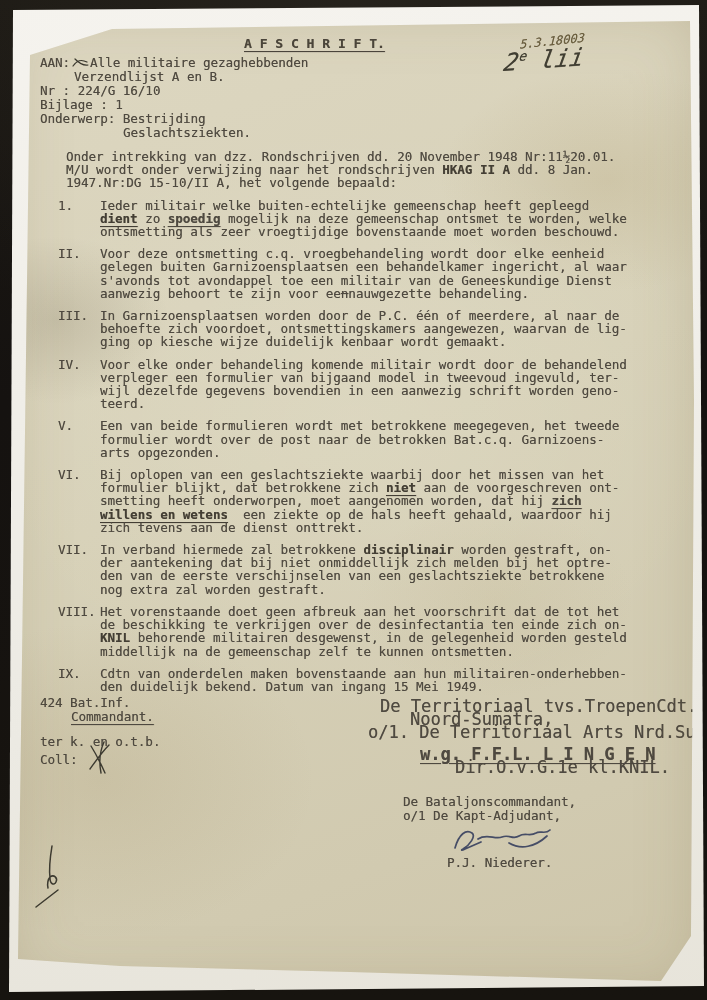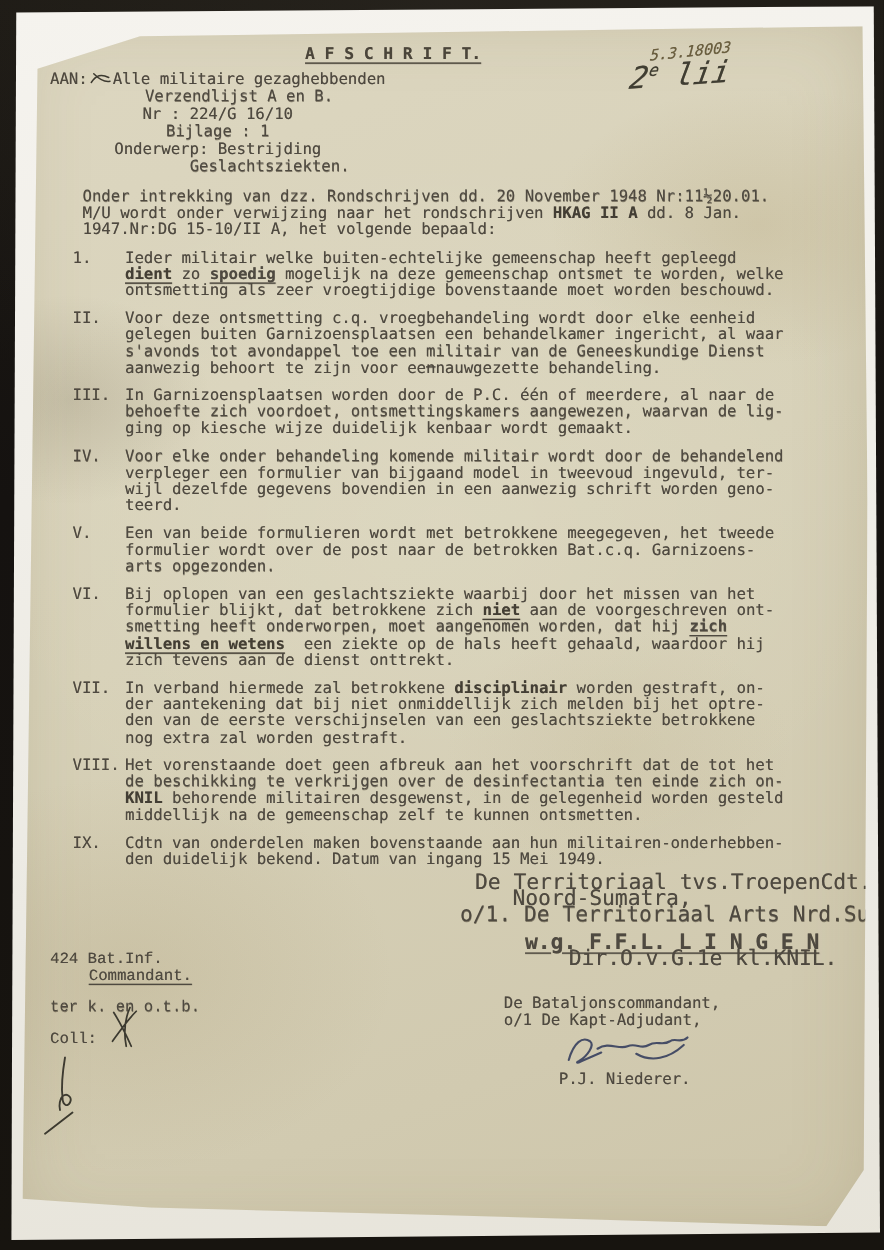--- a/index.html
+++ b/index.html
@@ -55,21 +55,21 @@
   .ann-note{
     position:absolute;left:504px;top:46px;
     font-size:24px;color:#403e33;font-style:italic;
     transform:rotate(-4deg) skewX(-14deg);white-space:pre;
   }
   .ann-note sup{font-size:13px;}
   .header-block{
     position:absolute;left:40px;top:56px;
     font-size:12.5px;line-height:14px;
   }
-  .hline{white-space:pre;text-align:center;}
+  .hline{white-space:pre;}
   .indent1{padding-left:34px;}
   .indent2{padding-left:83px;}
   .to-line{display:flex;align-items:center;}
   .pen-mark{margin:0 1px 2px 1px;}
 
   .body-text{
     position:absolute;left:58px;top:150px;width:600px;
     font-size:12.5px;line-height:13.2px;
   }
   .intro{padding-left:8px;margin-bottom:9px;}
@@ -82,26 +82,26 @@
     font-size:17px;line-height:13.2px;
   }
   .sig-right .sr1{padding-left:12px;white-space:pre;}
   .sig-right .sr2{padding-left:42px;white-space:pre;}
   .sig-right .sr3{white-space:pre;}
   .sig-right .wg{padding-left:52px;margin-top:8px;white-space:pre;font-weight:bold;
     text-decoration:underline;text-underline-offset:3px;}
   .sig-right .dir{padding-left:87px;white-space:pre;}
 
   .left-block{
-    position:absolute;left:40px;top:760px;
-    font-size:12.5px;line-height:14px;font-family:Liberation Mono, monospace;
+    position:absolute;left:40px;top:696px;
+    font-size:12.5px;line-height:14px;
   }
   .left-block .lb2{text-decoration:underline;text-underline-offset:2.5px;margin-left:31px;}
   .left-block .lb3{margin-top:11px;}
-  .coll-row{display:flex;align-items:center;margin-top:4px;}
+  .coll-row{display:flex;align-items:flex-start;margin-top:4px;}
   .coll-paraph{margin-left:8px;margin-top:-12px;}
 
   .bottom-block{
     position:absolute;left:403px;top:795px;
     font-size:12.5px;line-height:13.5px;
   }
   .bottom-block .sig-scribble{margin:2px 0 0 48px;display:block;}
   .bottom-block .bb-name{padding-left:44px;white-space:pre;}
 
   .corner-paraph{position:absolute;left:28px;top:845px;}

